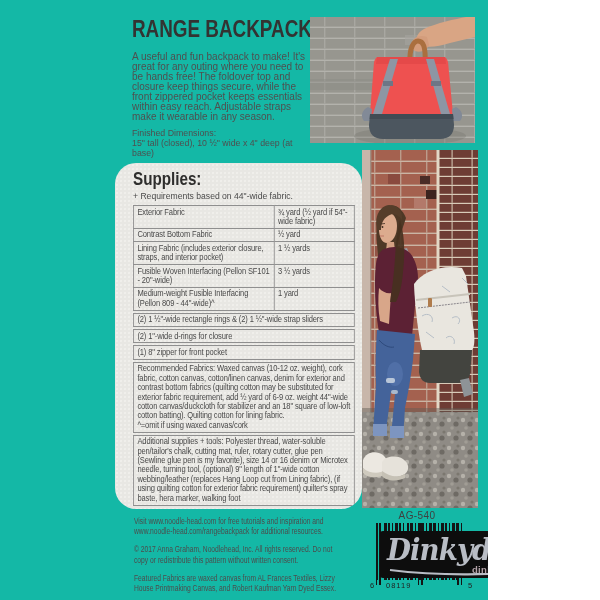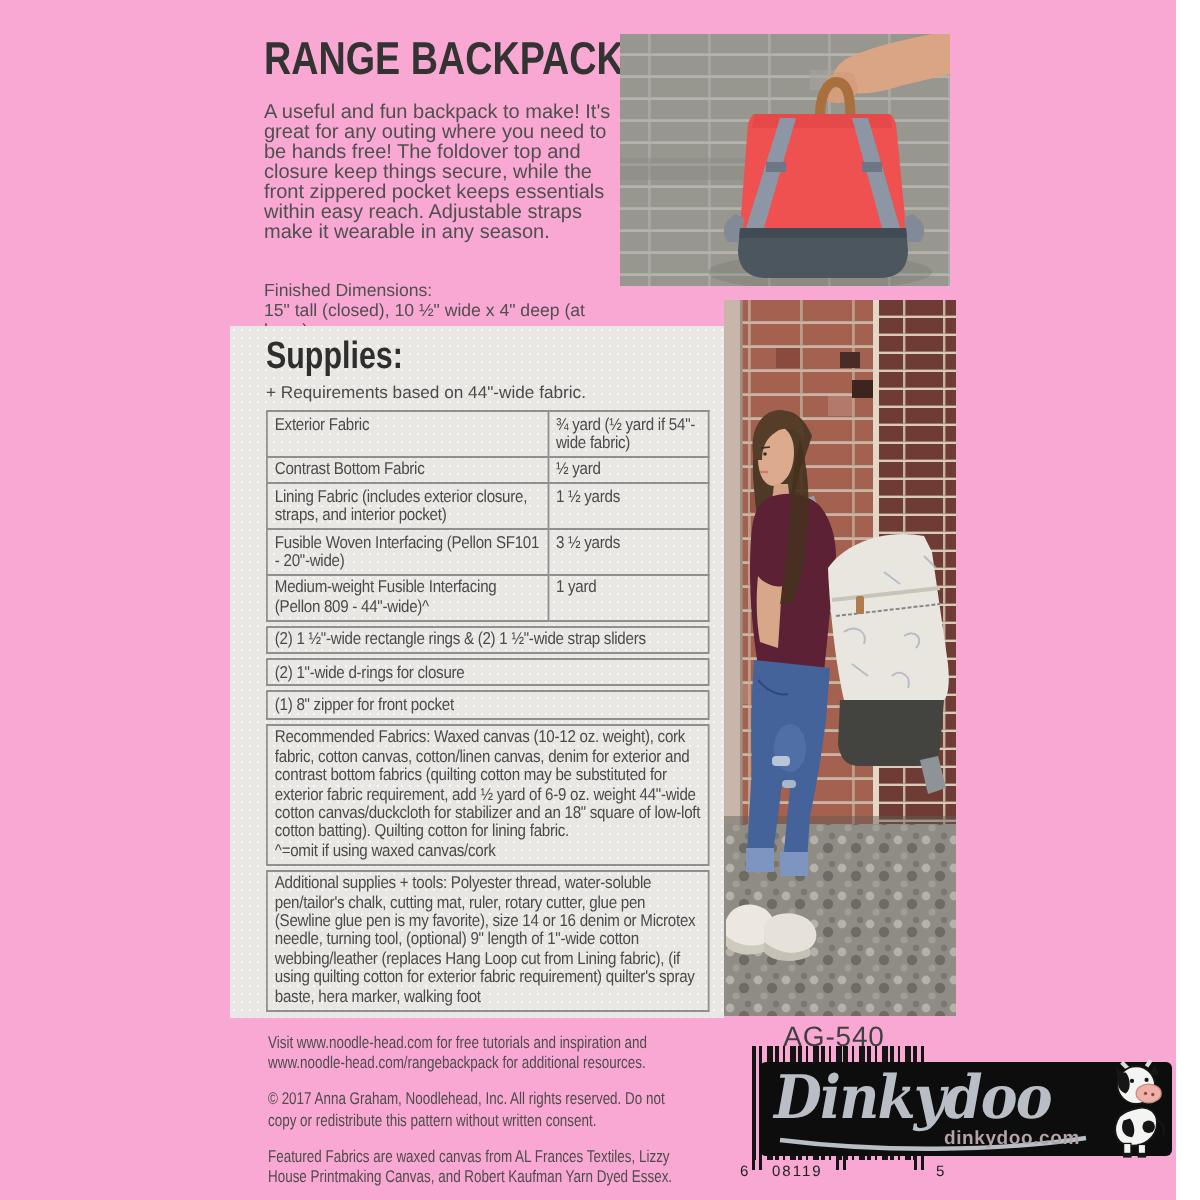--- a/index.html
+++ b/index.html
@@ -1,55 +1,55 @@
 <!DOCTYPE html>
 <html><head>
 <meta charset="utf-8">
 <style>
   html,body{margin:0;padding:0;background:#fff;}
-  .sheet{position:relative;width:588px;height:600px;background:#f9a8d4;overflow:hidden;
+  .sheet{position:relative;width:488px;height:600px;background:#14b8a6;overflow:hidden;
          font-family:"Liberation Sans",sans-serif;color:#4e4e4e;}
 
   
   .hdr{position:absolute;left:132px;top:16px;width:180px;}
   .title{font-size:23px;font-weight:bold;color:#333332;letter-spacing:0;
          transform:scaleX(0.82);transform-origin:left top;white-space:nowrap;margin:0;}
   .desc{width:176px;font-size:10px;line-height:10px;color:#4f4f4f;margin-top:9px;}
-  .dims{width:176px;font-size:8.8px;line-height:10px;color:#4f4f4f;margin-top:18px;}
+  .dims{width:176px;font-size:8.8px;line-height:10px;color:#4f4f4f;margin-top:6px;}
 
   
   .photo1{position:absolute;left:310px;top:17px;width:165px;height:126px;}
   .photo2{position:absolute;left:362px;top:150px;width:116px;height:358px;}
   .photo1 svg,.photo2 svg{display:block;width:100%;height:100%;}
 
   
   .supbox{position:absolute;left:115px;top:163px;width:247px;height:346px;
           background-color:#e8e7e3;
           background-image:radial-gradient(circle,#f7f7f3 0.6px,transparent 0.8px);
-          background-size:4px 4px;box-sizing:border-box;padding:5px 0 0 18px;overflow:hidden;}
+          background-size:4px 4px;box-sizing:border-box;padding:5px 0 0 18px;overflow:hidden;border-radius:21px;}
   .suph{font-size:19px;font-weight:bold;color:#2e2e2d;margin:0;
         transform:scaleX(0.8);transform-origin:left top;white-space:nowrap;}
   .supnote{font-size:8.6px;color:#4a4a4a;margin:1px 0 4px 0;}
   .zone{width:252px;transform:scaleX(0.88);transform-origin:left top;
         font-size:8.6px;line-height:9.4px;color:#4a4a4a;letter-spacing:-0.15px;}
   table.sup{border-collapse:collapse;width:252px;}
   table.sup td{border:1px solid #8f8f8f;padding:1.5px 4px;vertical-align:top;}
   td.c1{width:154px;} td.c2{width:84px;}
   .frow{border:1px solid #8f8f8f;margin-top:2px;padding:1.5px 4px;width:242px;}
   .preline{white-space:pre-line;}
 
   
   .foot{position:absolute;left:134px;top:516px;width:280px;
         transform:scaleX(0.79);transform-origin:left top;
         font-size:8.5px;line-height:10.2px;color:#4c4c4c;}
   .foot p{margin:0 0 8px 0;width:268px;}
 
   
   .sku{position:absolute;left:374px;top:510px;width:86px;text-align:center;
-       font-size:14px;color:#3f3f3f;letter-spacing:0.4px;}
+       font-size:10px;color:#3f3f3f;letter-spacing:0.4px;}
   .barcode{position:absolute;left:372px;top:522px;width:106px;height:70px;z-index:1;}
   .bars{position:absolute;left:4px;top:1px;width:86px;height:57px;
         background:repeating-linear-gradient(90deg,#141414 0 2px,transparent 2px 4px,
                    #141414 4px 5px,transparent 5px 7.5px,#141414 7.5px 10.5px,transparent 10.5px 11.5px);}
   .guard{position:absolute;top:1px;width:5px;height:62px;
          background:repeating-linear-gradient(90deg,#141414 0 1.5px,transparent 1.5px 3.5px);}
   .g-l{left:4px;} .g-m{left:46px;} .g-r{left:85px;}
   .bdigits{position:absolute;left:0;top:59px;width:106px;height:10px;font-size:7.5px;color:#222;}
   .bd0{position:absolute;left:-2px;top:0;} .bd1{position:absolute;left:14px;top:0;letter-spacing:1px;}
   .bd2{position:absolute;left:53px;top:13px;letter-spacing:1px;margin-top:28px;} .bd3{position:absolute;left:96px;top:0;}

